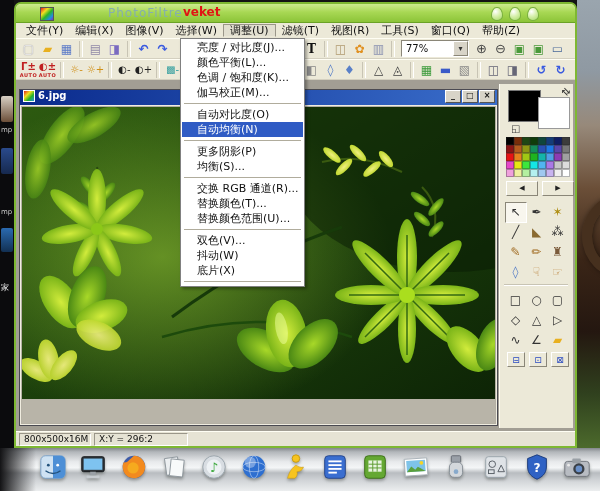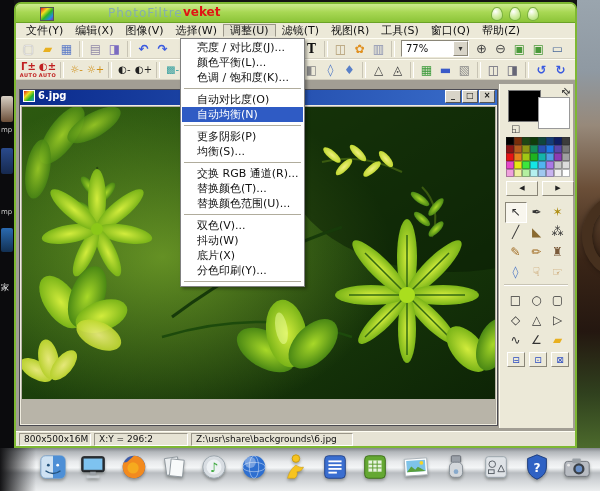--- a/index.html
+++ b/index.html
@@ -627,44 +627,43 @@
             <div class="scell" data-name="selection-options">
               <span>⊠</span>
             </div>
           </div>
       </div>
     </div>
 
     <div class="statusbar" data-name="statusbar">
       <div class="spanel sp2" data-name="status-image-info">800x500x16M</div>
       <div class="spanel sp3" data-name="status-coords">X:Y = 296:2</div>
-      <div class="spanel sp4" data-name="status-file-path">Z:\usr\share\backgrounds\6.jpg</div>
     </div>
   </div>
 
   <div class="menu-pop" data-name="adjust-menu-dropdown">
 
   <div class="mi" data-name="adjust-menu-item"><span>亮度 / 对比度(J)...</span></div>
       <div class="mi" data-name="adjust-menu-item"><span>颜色平衡(L)...</span></div>
       <div class="mi" data-name="adjust-menu-item"><span>色调 / 饱和度(K)...</span></div>
+      <div class="mi" data-name="adjust-menu-item"><span>伽马校正(M)...</span></div>
       <div class="mi separator" data-name="adjust-menu-item"><span></span></div>
       <div class="mi" data-name="adjust-menu-item"><span>自动对比度(O)</span></div>
       <div class="mi highlighted" data-name="adjust-menu-item"><span>自动均衡(N)</span></div>
       <div class="mi separator" data-name="adjust-menu-item"><span></span></div>
       <div class="mi" data-name="adjust-menu-item"><span>更多阴影(P)</span></div>
       <div class="mi" data-name="adjust-menu-item"><span>均衡(S)...</span></div>
       <div class="mi separator" data-name="adjust-menu-item"><span></span></div>
       <div class="mi" data-name="adjust-menu-item"><span>交换 RGB 通道(R)...</span></div>
       <div class="mi" data-name="adjust-menu-item"><span>替换颜色(T)...</span></div>
       <div class="mi" data-name="adjust-menu-item"><span>替换颜色范围(U)...</span></div>
       <div class="mi separator" data-name="adjust-menu-item"><span></span></div>
       <div class="mi" data-name="adjust-menu-item"><span>双色(V)...</span></div>
       <div class="mi" data-name="adjust-menu-item"><span>抖动(W)</span></div>
       <div class="mi" data-name="adjust-menu-item"><span>底片(X)</span></div>
-      <div class="mi" data-name="adjust-menu-item"><span>分色印刷(Y)...</span></div>
       <div class="mi separator" data-name="adjust-menu-item"><span></span></div>
     </div>
 
   <div class="dock" data-name="dock">
     <div class="dock-icons" data-name="dock-icons">
       <div class="dicon" data-name="finder-icon">
         <svg viewBox="0 0 32 32" width="30" height="32">
             <rect x="3" y="4" width="26" height="24" rx="5" fill="#cfe2f3" stroke="#7aa0c8"></rect>
             <path d="M16 4 h8 a5 5 0 0 1 5 5 v14 a5 5 0 0 1 -5 5 h-8 z" fill="#4d8fd6"></path>
             <circle cx="11" cy="14" r="1.5" fill="#23527c"></circle>

